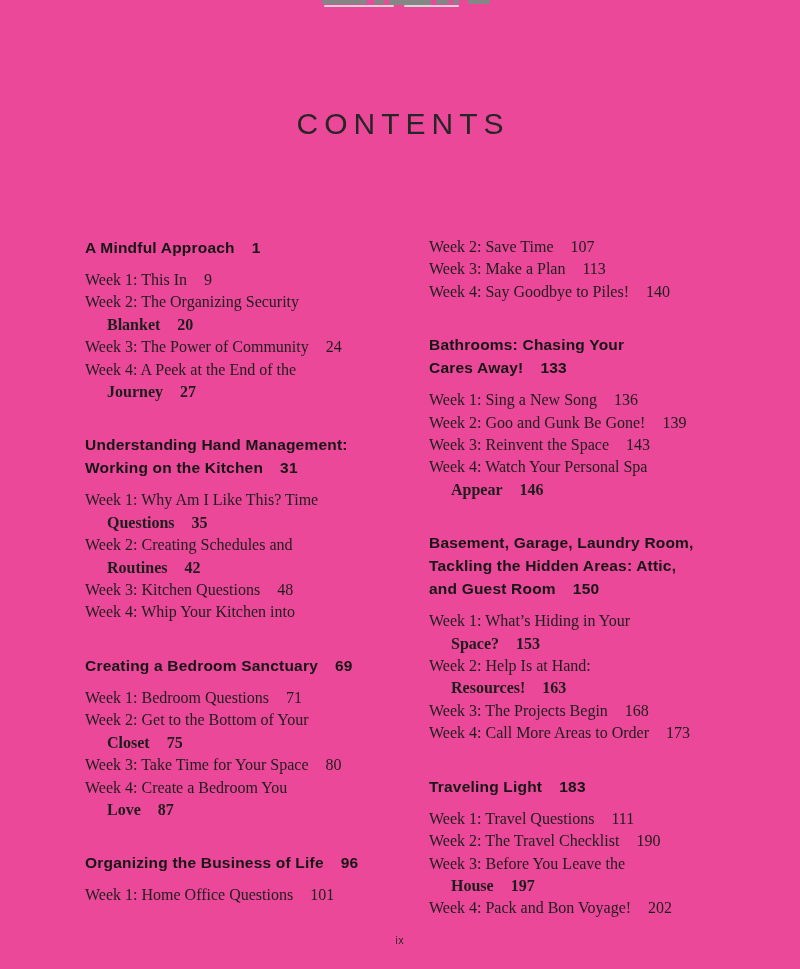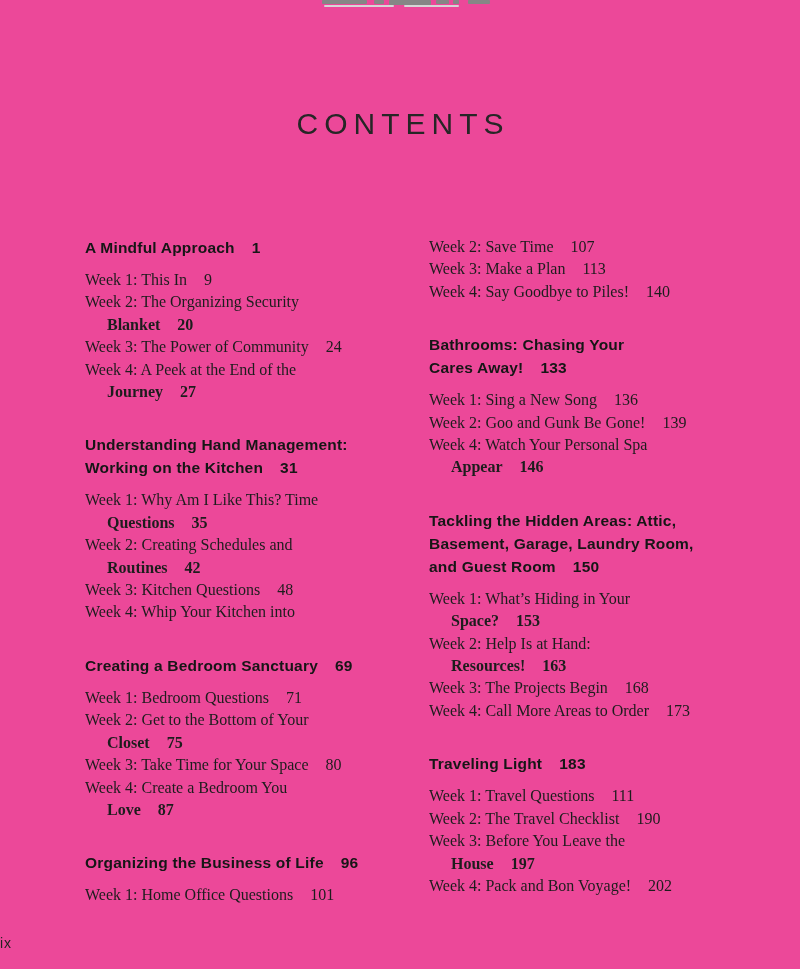--- a/index.html
+++ b/index.html
@@ -32,22 +32,22 @@
   .h-line{line-height:23px;white-space:nowrap;}
   .pg-h{margin-left:15px;font-size:15.5px;}
 
   .toc-entries{margin:0 0 30px 0;color:#1d1d1d;font-size:16px;}
   .toc-entries:last-child,.toc-heading:last-child{margin-bottom:0;}
   .e-line{line-height:22.4px;white-space:nowrap;}
   .e-line.cont{padding-left:22px;font-weight:bold;}
   .pg{margin-left:17px;}
 
   .folio{
-    position:absolute;top:935px;left:0;width:100%;
-    font-family:"Liberation Sans",sans-serif;font-size:14px;color:#222;
+    position:absolute;top:935px;left:0;width:100%;text-align:center;
+    font-family:"Liberation Sans",sans-serif;font-size:10px;color:#222;
     letter-spacing:1px;font-weight:400;
   }
 </style>
 </head>
 <body>
 
 <div class="sheet">
 
   <div class="fragbar">
     <div class="frag" style="left:322px;width:45px;height:4px;"></div>
@@ -148,27 +148,30 @@
           <div class="h-line"><span>Cares Away!</span><span class="pg pg-h">133</span></div>
         </div>
         <div class="toc-entries">
           <div class="toc-entry">
             <div class="e-line"><span>Week 1: Sing a New Song</span><span class="pg">136</span></div>
           </div>
           <div class="toc-entry">
             <div class="e-line"><span>Week 2: Goo and Gunk Be Gone!</span><span class="pg">139</span></div>
           </div>
           <div class="toc-entry">
+            <div class="e-line"><span>Week 3: Reinvent the Space</span><span class="pg">143</span></div>
+          </div>
+          <div class="toc-entry">
             <div class="e-line"><span>Week 4: Watch Your Personal Spa</span></div>
             <div class="e-line cont"><span>Appear</span><span class="pg">146</span></div>
           </div>
         </div>
         <div class="toc-heading">
+          <div class="h-line"><span>Basement, Garage, Laundry Room,</span></div>
           <div class="h-line"><span>Tackling the Hidden Areas: Attic,</span></div>
-          <div class="h-line"><span>Basement, Garage, Laundry Room,</span></div>
           <div class="h-line"><span>and Guest Room</span><span class="pg pg-h">150</span></div>
         </div>
         <div class="toc-entries">
           <div class="toc-entry">
             <div class="e-line"><span>Week 1: What’s Hiding in Your</span></div>
             <div class="e-line cont"><span>Space?</span><span class="pg">153</span></div>
           </div>
           <div class="toc-entry">
             <div class="e-line"><span>Week 2: Help Is at Hand:</span></div>
             <div class="e-line cont"><span>Resources!</span><span class="pg">163</span></div>

